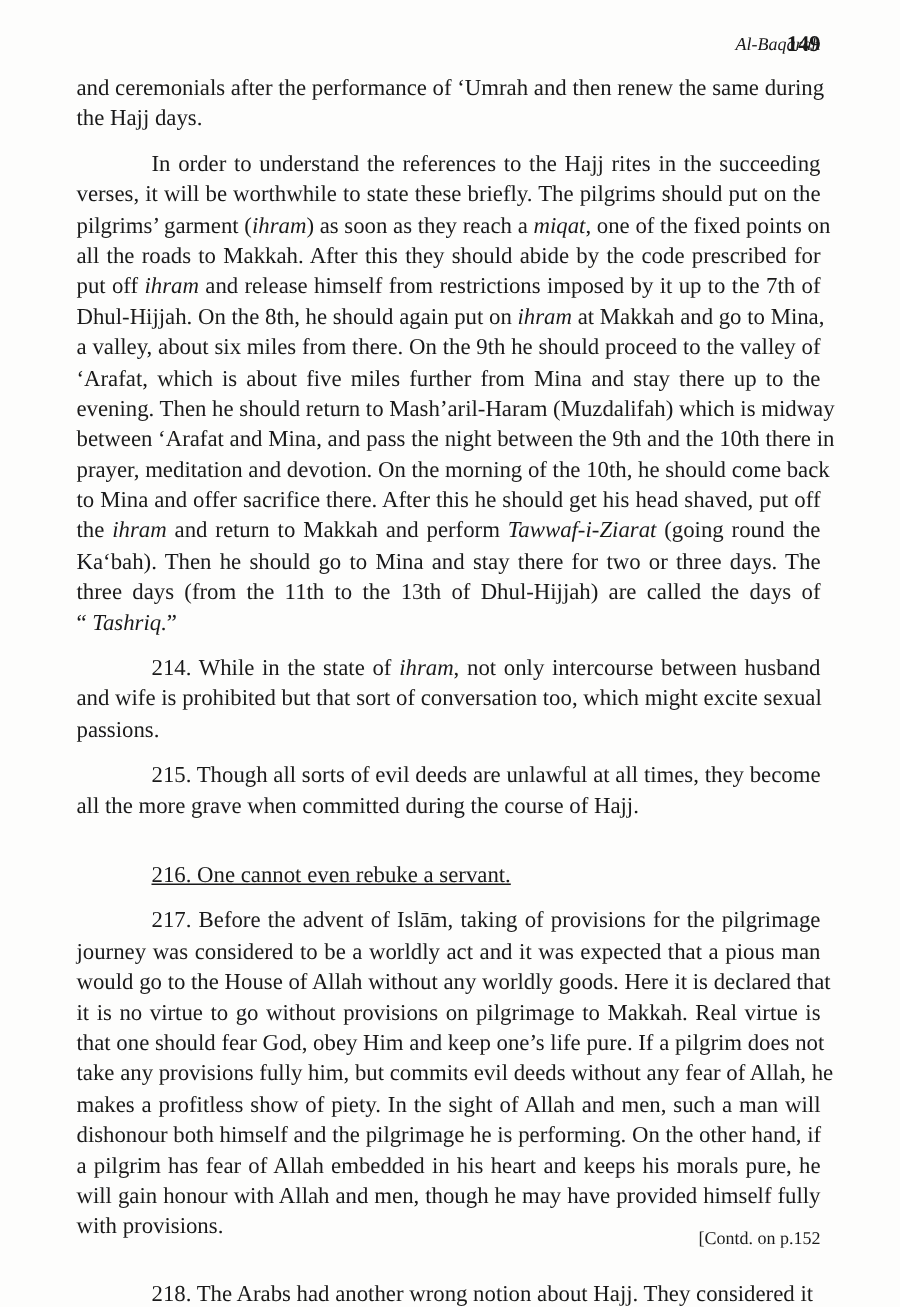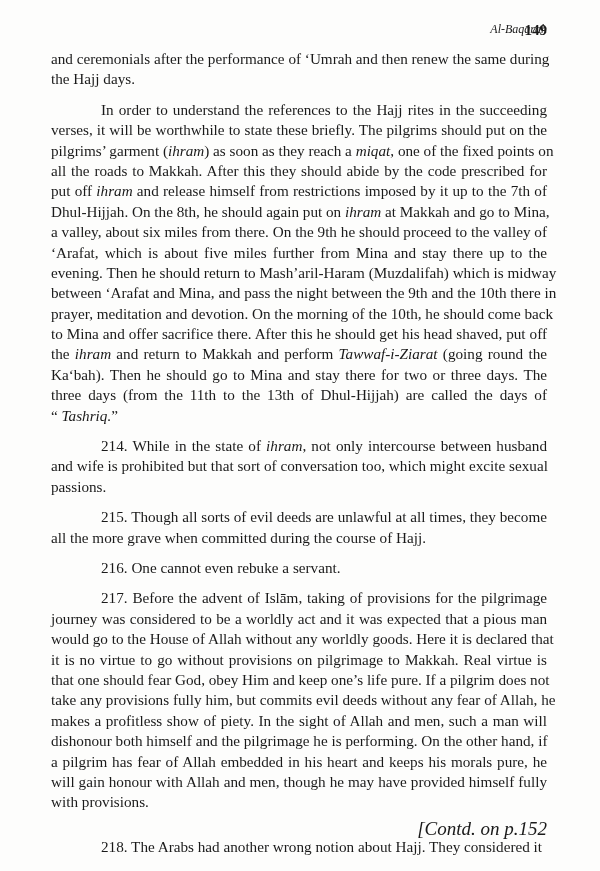--- a/index.html
+++ b/index.html
@@ -28,21 +28,21 @@
   .line {
     display:block; text-align:justify; text-align-last:justify;
     white-space:nowrap; height:20.4px; overflow:visible;
   }
   .line.last { text-align-last:left; }
   .line.indent { padding-left:50px; }
   .para { margin:0; }
   .para + .para { margin-top:10px; }
   em { font-style:italic; }
   .continued {
-    position:absolute; right:53px; top:818px; font-style:italic; font-size:19px;
+    position:absolute; right:53px; top:818px; font-size:12px;
   }
 </style>
 </head>
 <body>
 
 <div class="page">
   <div class="header">
     <span class="running-title">Al-Baqarah</span>
     <span class="page-number">149</span>
   </div>
@@ -72,21 +72,21 @@
       </div>
       <div class="para" style="margin-top: 10px;">
         <span class="line indent">214. While in the state of <em>ihram</em>, not only intercourse between husband</span>
         <span class="line">and wife is prohibited but that sort of conversation too, which might excite sexual</span>
         <span class="line last">passions.</span>
       </div>
       <div class="para" style="margin-top: 10px;">
         <span class="line indent">215. Though all sorts of evil deeds are unlawful at all times, they become</span>
         <span class="line last">all the more grave when committed during the course of Hajj.</span>
       </div>
-      <div class="para" style="margin-top: 10px;">
+      <div class="para" style="margin-top: 26px; text-decoration: underline;">
         <span class="line last indent">216. One cannot even rebuke a servant.</span>
       </div>
       <div class="para" style="margin-top: 10px;">
         <span class="line indent">217. Before the advent of Islām, taking of provisions for the pilgrimage</span>
         <span class="line">journey was considered to be a worldly act and it was expected that a pious man</span>
         <span class="line">would go to the House of Allah without any worldly goods. Here it is declared that</span>
         <span class="line">it is no virtue to go without provisions on pilgrimage to Makkah. Real virtue is</span>
         <span class="line">that one should fear God, obey Him and keep one’s life pure. If a pilgrim does not</span>
         <span class="line">take any provisions fully him, but commits evil deeds without any fear of Allah, he</span>
         <span class="line">makes a profitless show of piety. In the sight of Allah and men, such a man will</span>

